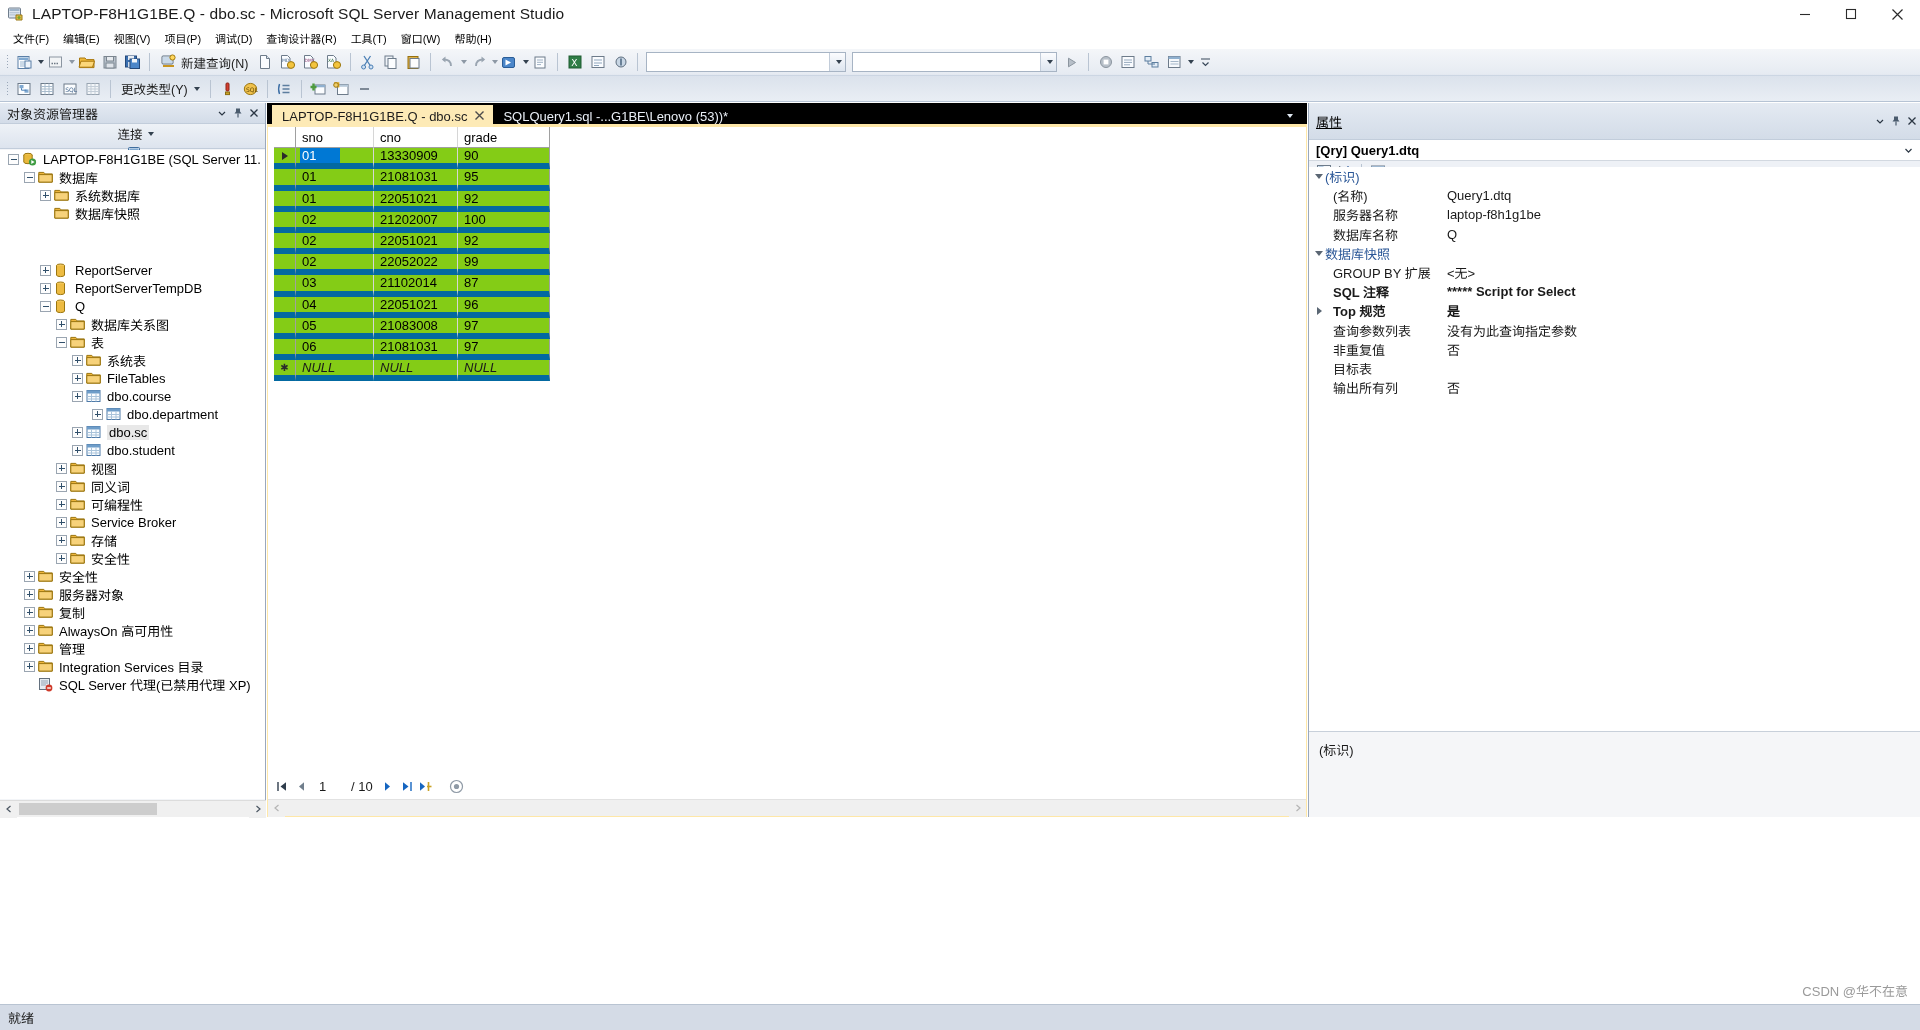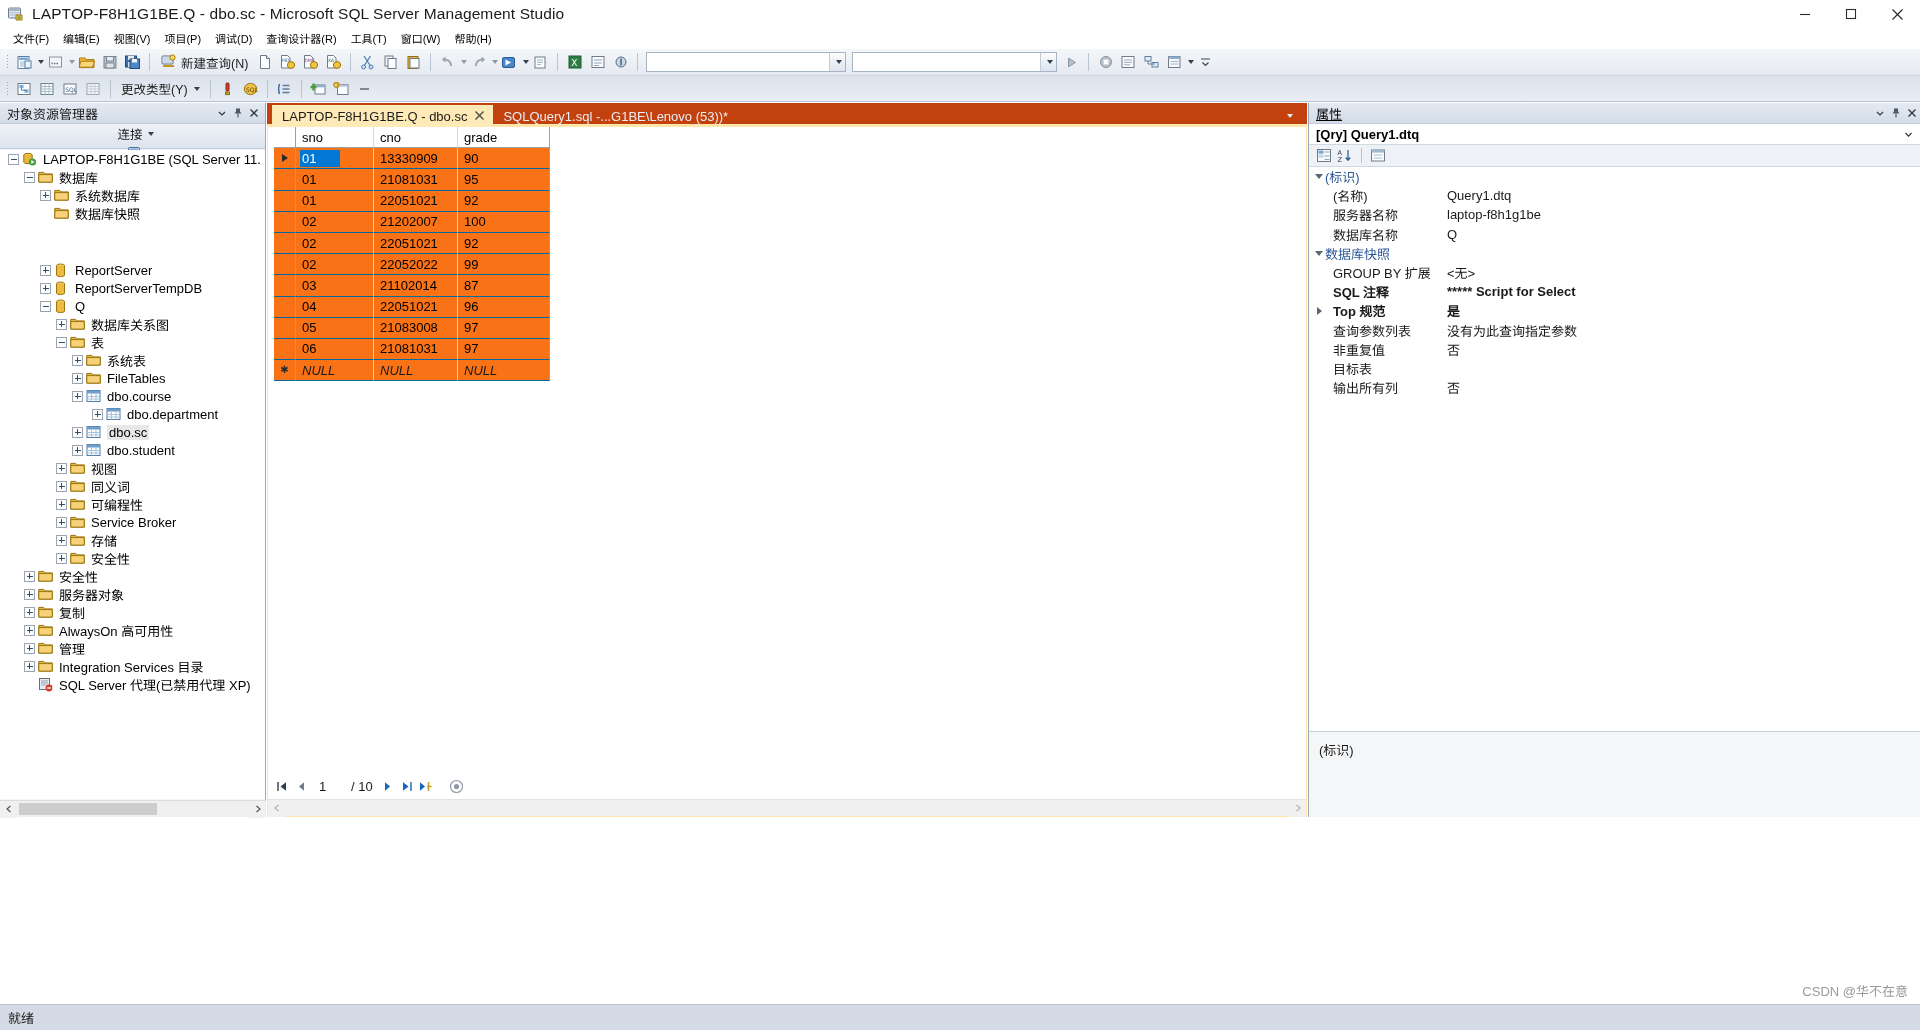--- a/index.html
+++ b/index.html
@@ -137,21 +137,21 @@
   }
   .sarrow { width: 17px; height: 17px; display: flex; align-items: center; justify-content: center; background: #f0f0f0; }
   .sthumb { height: 12px; background: #cdcdcd; margin: 0 2px; }
 
   
   .center {
     position: absolute; left: 267px; top: 103px; width: 1040px; height: 714px;
     background: #ffffff;
   }
   .tabstrip {
-    height: 24px; background: #c2410c; display: flex; align-items: flex-end;
+    height: 24px; background: #000000; display: flex; align-items: flex-end;
     padding-left: 5px; position: relative;
   }
   .tabstrip::after {
     content: ''; position: absolute; left: 0; right: 0; bottom: 0; height: 3px;
     background: #fee7a8;
   }
   .tab {
     height: 22px; display: inline-flex; align-items: center; gap: 7px;
     padding: 0 8px 0 10px; font-size: 13px; white-space: nowrap;
     position: relative; z-index: 2;
@@ -160,23 +160,23 @@
   .tab.inactive { color: #e9eef6; }
   .tab .x { font-size: 13px; color: #5a5a5a; line-height: 1; }
   .docbody {
     position: absolute; left: 0; top: 24px; right: 0; bottom: 0;
     background: #fff; border: 1px solid #fee7a8; border-top: none;
   }
   
   .grid { position: absolute; left: 6px; top: 0; }
   .grow { display: flex; height: 21.2px; }
   .gcell {
-    border-right: 1px solid #d6d6d6; border-bottom: 1px solid #0369a1;
+    border-right: 1px solid #d6d6d6; border-bottom: 6px solid #0369a1;
     font-size: 13px; display: flex; align-items: center; padding: 0 6px;
-    background: #f97316; color: #000; overflow: hidden; white-space: nowrap;
+    background: #84cc16; color: #000; overflow: hidden; white-space: nowrap;
   }
   .gcell.hdr {
     background: #fff; border-bottom: 1px solid #a0a0a0; color: #000;
     font-size: 13px;
   }
   .gcell.rowh {
     width: 22px; padding: 0; justify-content: center;
     border-right: 1px solid #a0a0a0;
   }
   .gcell.c0 { width: 78px; }
@@ -203,21 +203,21 @@
     background: #f0f0f0; border-top: 1px solid #e2e2e2;
     display: flex; align-items: center;
   }
 
   
   .props {
     position: absolute; left: 1308px; top: 103px; width: 612px; height: 714px;
     background: #f5f6f8; border-left: 1px solid #9aa8bb;
   }
   .props-head {
-    height: 21px; background: linear-gradient(to bottom,#e4eaf2,#d3dce8);
+    height: 37px; background: linear-gradient(to bottom,#e4eaf2,#d3dce8);
     display: flex; align-items: center; padding: 0 0 0 7px;
     border-bottom: 1px solid #c2cddb;
     text-decoration: underline;
   }
   .props-head .t { font-size: 13px; flex: 1; }
   .props-title {
     height: 21px; display: flex; align-items: center;
     padding: 0 4px 0 7px; font-size: 13px; font-weight: bold;
     background: #fff; border-bottom: 1px solid #d2d8e0;
   }

